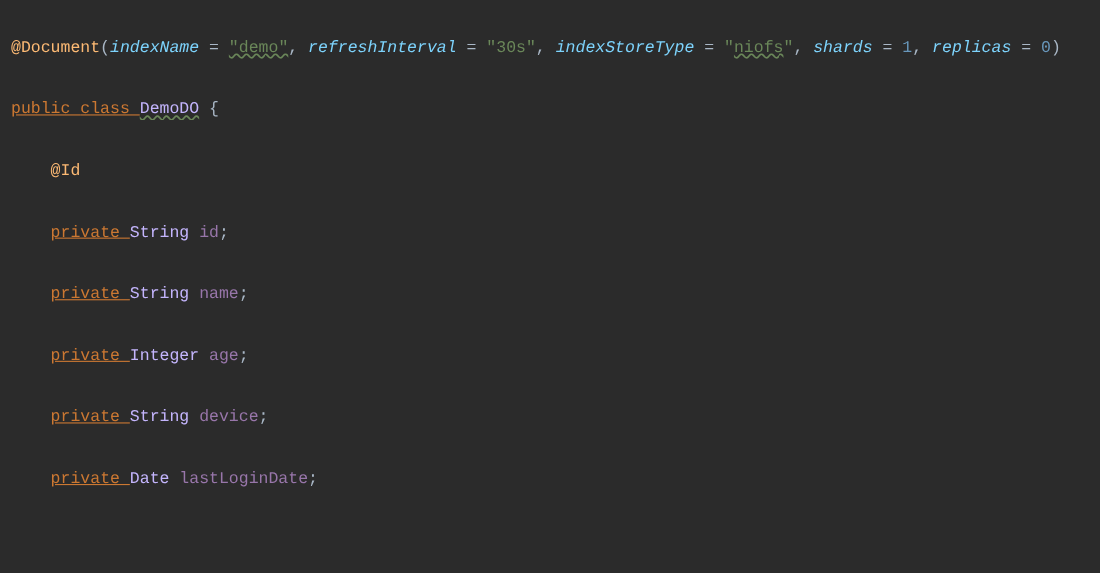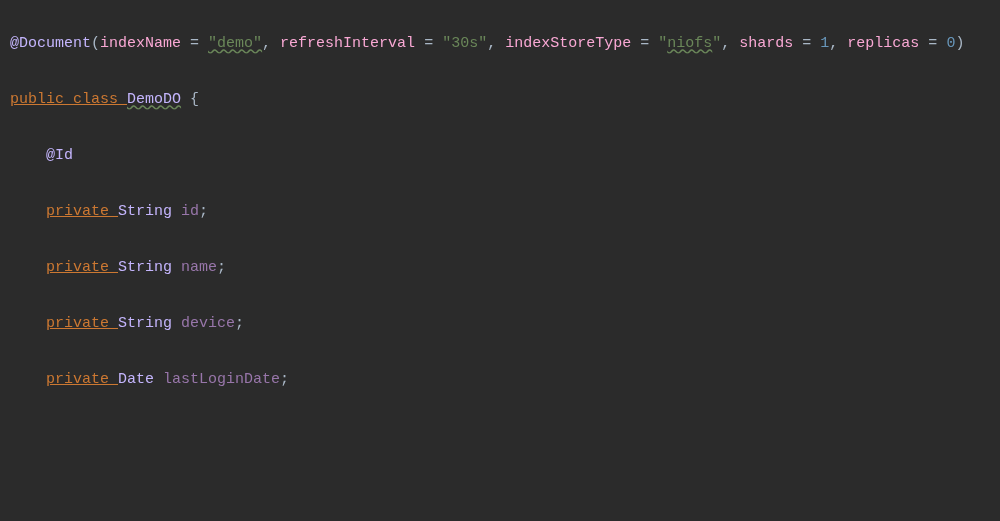--- a/index.html
+++ b/index.html
@@ -12,43 +12,44 @@
     font-family: "Monospaced", "Consolas", "Courier New", monospace;
     font-size: 15px;
     line-height: 28px;
   }
   .editor {
     padding: 2px 6px 6px 10px;
     color: #a9b7c6;
     white-space: pre;
   }
   .line { display: block; height: 28px; }
-  .ann { color: #c4b5fd; }        
+  .ann { color: #fdba74; }        
   .kw  { color: #cc7832; text-decoration: underline; }        
   .str { color: #6a8759; }        
   .num { color: #6897bb; }        
-  .param { color: #f9a8d4; }      
+  .param { color: #7dd3fc; font-style: italic; }      
   .type { color: #c4b5fd; }       
   .field { color: #9876aa; }     
   .punc { color: #a9b7c6; }
   .warn {
     text-decoration-line: underline;
     text-decoration-style: wavy;
     text-decoration-color: #6a8759;
   }
 </style>
 </head>
 <body>
 
 <div class="editor">
 <span class="line"><span class="ann">@Document</span><span class="punc">(</span><span class="param">indexName</span><span class="punc"> = </span><span class="str warn">"demo"</span><span class="punc">, </span><span class="param">refreshInterval</span><span class="punc"> = </span><span class="str">"30s"</span><span class="punc">, </span><span class="param">indexStoreType</span><span class="punc"> = </span><span class="str">"</span><span class="str warn">niofs</span><span class="str">"</span><span class="punc">, </span><span class="param">shards</span><span class="punc"> = </span><span class="num">1</span><span class="punc">, </span><span class="param">replicas</span><span class="punc"> = </span><span class="num">0</span><span class="punc">)</span></span>
 <span class="line"><span class="kw">public </span><span class="kw">class </span><span class="type warn">DemoDO</span><span class="punc"> {</span></span>
 <span class="line"><span>    </span><span class="ann">@Id</span></span>
 <span class="line"><span>    </span><span class="kw">private </span><span class="type">String </span><span class="field">id</span><span class="punc">;</span></span>
 <span class="line"><span>    </span><span class="kw">private </span><span class="type">String </span><span class="field">name</span><span class="punc">;</span></span>
+<span class="line"><span>    </span><span class="kw">private </span><span class="type">Integer </span><span class="field">age</span><span class="punc">;</span></span>
 <span class="line"><span>    </span><span class="kw">private </span><span class="type">String </span><span class="field">device</span><span class="punc">;</span></span>
 <span class="line"><span>    </span><span class="kw">private </span><span class="type">Date </span><span class="field">lastLoginDate</span><span class="punc">;</span></span>
 
 
 
 
 
 
 
 

